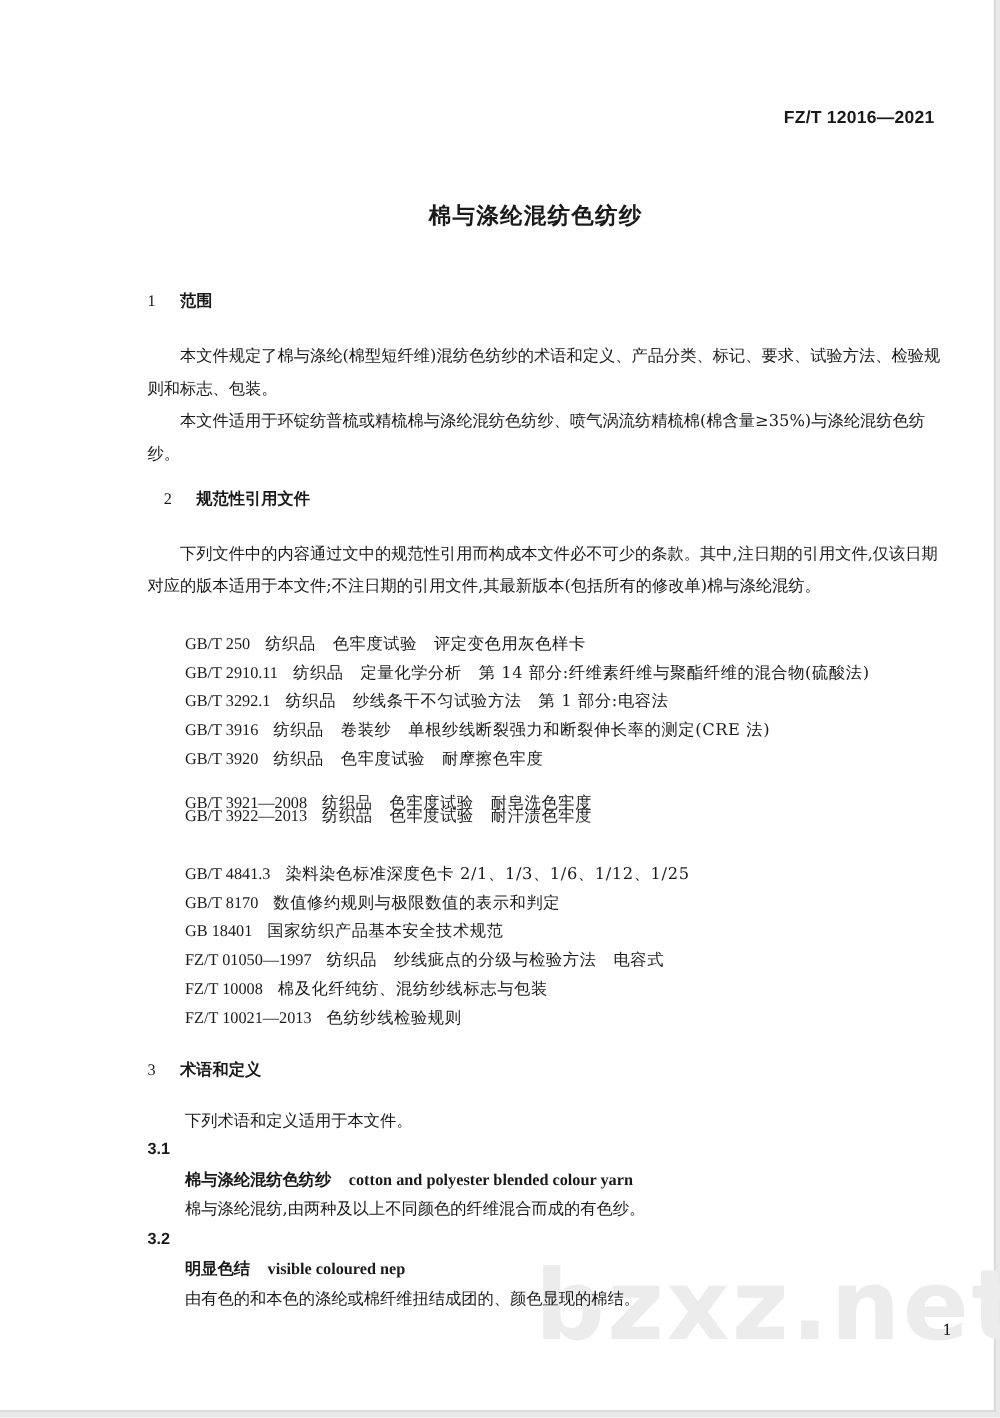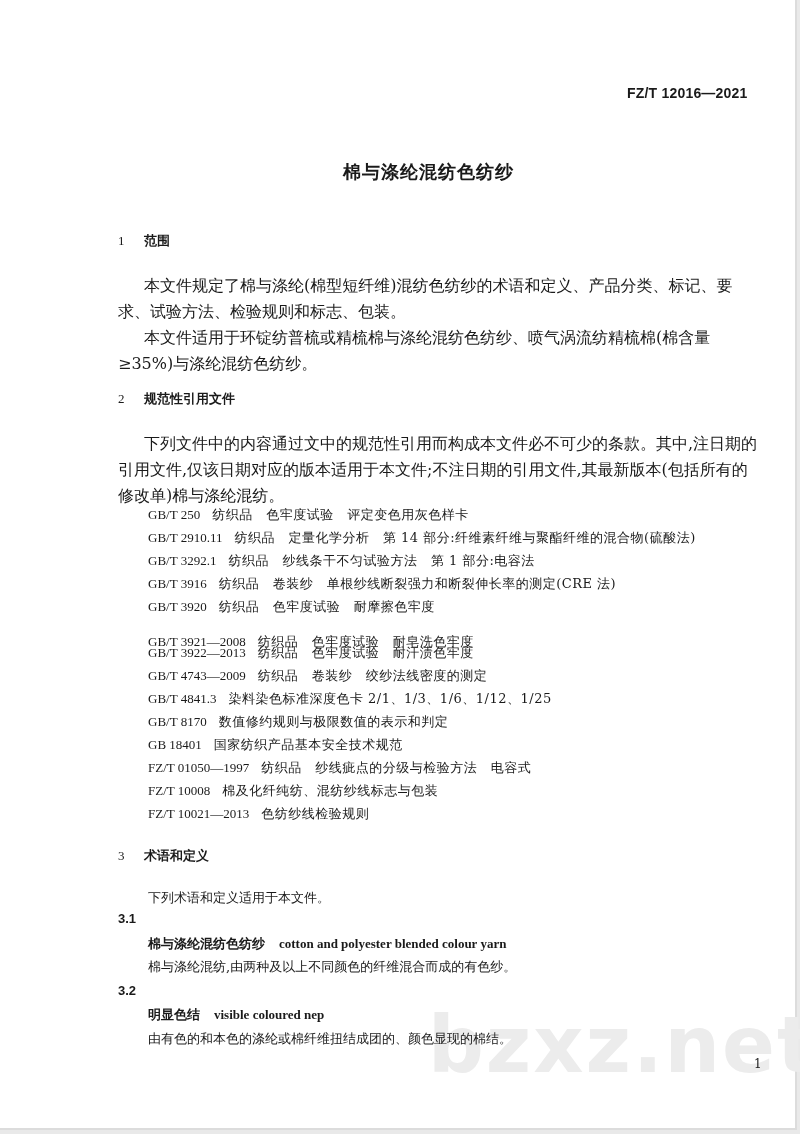--- a/index.html
+++ b/index.html
@@ -27,21 +27,21 @@
     left: 0; width: 795px; top: 160px; text-align: center;
     font-family: "DejaVu Sans", sans-serif;
     font-size: 18px; font-weight: bold; letter-spacing: 1px;
   }
   .h1 {
     font-family: Liberation Serif, serif;
     font-size: 13px; font-weight: bold;
   }
   .h1 .num { display: inline-block; width: 26px; font-weight: normal; }
   .p { font-size: 13px; line-height: 24px; }
-  .p-block { position: absolute; left: 87px; width: 640px; font-size: 16px; line-height: 26px; }
+  .p-block { position: absolute; left: 87px; width: 640px; font-size: 13px; line-height: 26px; }
   .indent { text-indent: 26px; }
   .ref { left: 117px; font-size: 13px; }
   .ref .code { font-family: "Liberation Serif", serif; margin-right: 12px; }
   .ref .txt { letter-spacing: 0.5px; }
   .clause {
     left: 87px; font-family: "Liberation Sans", sans-serif; font-size: 13px; font-weight: bold;
   }
   .term { left: 117px; font-size: 13px; font-weight: bold; }
   .term .en { font-family: "Liberation Serif", serif; margin-left: 14px; }
   .def { left: 117px; font-size: 13px; }
@@ -66,35 +66,34 @@
   <div class="abs title z1">棉与涤纶混纺色纺纱</div>
 
   <div class="abs h1 z1" style="left:87px; top:232px;">
     <span class="num">1</span><span>范围</span>
   </div>
   <div class="p-block z1" style="top:273px;">
     <div class="indent">本文件规定了棉与涤纶(棉型短纤维)混纺色纺纱的术语和定义、产品分类、标记、要求、试验方法、检验规则和标志、包装。</div>
     <div class="indent">本文件适用于环锭纺普梳或精梳棉与涤纶混纺色纺纱、喷气涡流纺精梳棉(棉含量≥35%)与涤纶混纺色纺纱。</div>
   </div>
 
-  <div class="abs h1 z1" style="left:87px; top:390px;">
+  <div class="abs h1 z1" style="left:100px; top:390px;">
     <span class="num">2</span><span>规范性引用文件</span>
   </div>
   <div class="p-block z1" style="top:431px;">
     <div class="indent">下列文件中的内容通过文中的规范性引用而构成本文件必不可少的条款。其中,注日期的引用文件,仅该日期对应的版本适用于本文件;不注日期的引用文件,其最新版本(包括所有的修改单)棉与涤纶混纺。</div>
   </div>
 
   <div class="abs ref z1" style="top:506px;"><span class="code">GB/T 250</span><span class="txt">纺织品　色牢度试验　评定变色用灰色样卡</span></div>
   <div class="abs ref z1" style="top:529px;"><span class="code">GB/T 2910.11</span><span class="txt">纺织品　定量化学分析　第 14 部分:纤维素纤维与聚酯纤维的混合物(硫酸法)</span></div>
   <div class="abs ref z1" style="top:552px;"><span class="code">GB/T 3292.1</span><span class="txt">纺织品　纱线条干不匀试验方法　第 1 部分:电容法</span></div>
   <div class="abs ref z1" style="top:575px;"><span class="code">GB/T 3916</span><span class="txt">纺织品　卷装纱　单根纱线断裂强力和断裂伸长率的测定(CRE 法)</span></div>
   <div class="abs ref z1" style="top:598px;"><span class="code">GB/T 3920</span><span class="txt">纺织品　色牢度试验　耐摩擦色牢度</span></div>
   <div class="abs ref z1" style="top:621px;margin-top:12px;"><span class="code">GB/T 3921—2008</span><span class="txt">纺织品　色牢度试验　耐皂洗色牢度</span></div>
   <div class="abs ref z1" style="top:644px;"><span class="code">GB/T 3922—2013</span><span class="txt">纺织品　色牢度试验　耐汗渍色牢度</span></div>
-  <div class="abs ref z1" style="top:667px;"><span class="code">GB/T 4743—2009</span><span class="txt">纺织品　卷装纱　绞纱法线密度的测定</span></div>
   <div class="abs ref z1" style="top:690px;"><span class="code">GB/T 4841.3</span><span class="txt">染料染色标准深度色卡 2/1、1/3、1/6、1/12、1/25</span></div>
   <div class="abs ref z1" style="top:713px;"><span class="code">GB/T 8170</span><span class="txt">数值修约规则与极限数值的表示和判定</span></div>
   <div class="abs ref z1" style="top:736px;"><span class="code">GB 18401</span><span class="txt">国家纺织产品基本安全技术规范</span></div>
   <div class="abs ref z1" style="top:759px;"><span class="code">FZ/T 01050—1997</span><span class="txt">纺织品　纱线疵点的分级与检验方法　电容式</span></div>
   <div class="abs ref z1" style="top:782px;"><span class="code">FZ/T 10008</span><span class="txt">棉及化纤纯纺、混纺纱线标志与包装</span></div>
   <div class="abs ref z1" style="top:805px;"><span class="code">FZ/T 10021—2013</span><span class="txt">色纺纱线检验规则</span></div>
 
   <div class="abs h1 z1" style="left:87px; top:847px;">
     <span class="num">3</span><span>术语和定义</span>
   </div>

